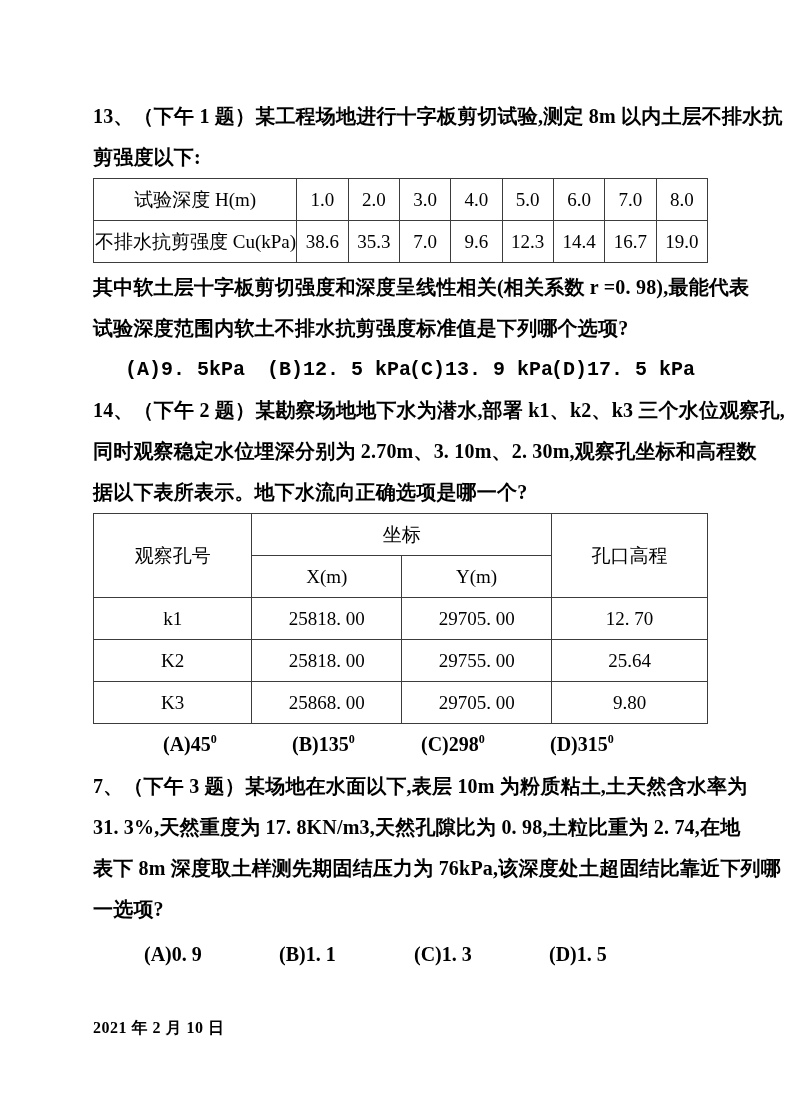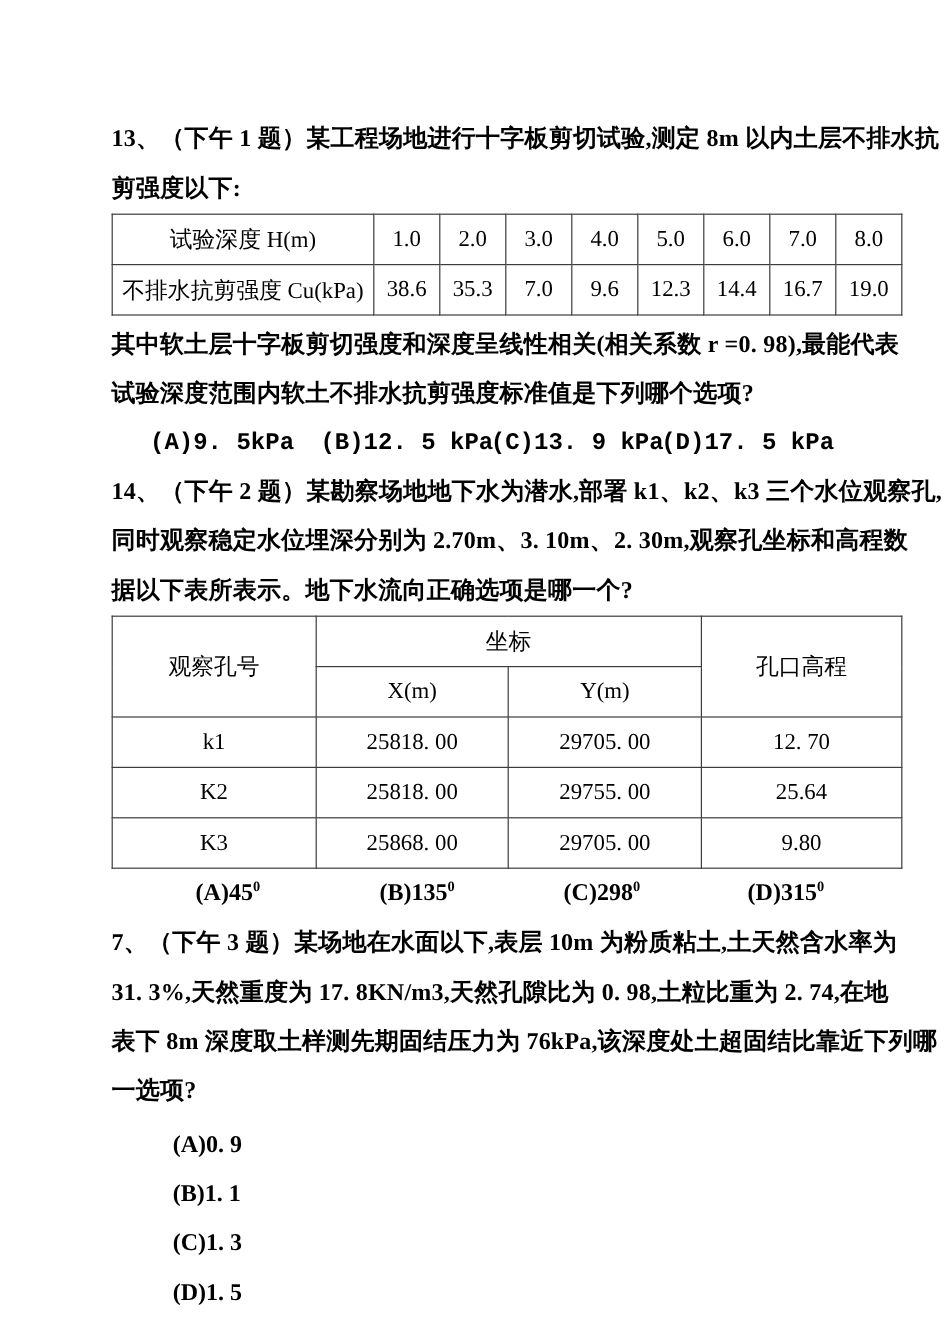--- a/index.html
+++ b/index.html
@@ -7,21 +7,21 @@
   body {
     width: 792px; height: 1120px;
     font-family: "Liberation Serif", "DejaVu Serif", serif;
     font-weight: 700;
     color: #000000;
   }
   .page {
     position: relative;
     width: 792px; height: 1120px;
     background: #ffffff;
-    padding: 96px 40px 0 93px;
+    padding: 96px 84px 0 93px;
     overflow: hidden;
   }
   .line {
     font-size: 20px;
     line-height: 41px;
     letter-spacing: 0.2px;
     white-space: nowrap;
   }
   table {
     width: 100%;
@@ -44,23 +44,23 @@
   .para2 { margin-top: 4px; }
   .options {
     display: flex;
     font-size: 20px;
     line-height: 41px;
     white-space: nowrap;
   }
   .options .opt { flex: 0 0 auto; }
   .opts-13 { padding-left: 32px; }
   .opts-13 .opt { width: 142px; font-family: Liberation Mono, monospace; }
-  .opts-14 { padding-left: 70px; justify-content: space-between; }
+  .opts-14 { padding-left: 70px; }
   .opts-14 .opt { width: 129px; }
-  .opts-15 { padding-left: 51px; margin-top: 4px; flex-direction: column; }
+  .opts-15 { padding-left: 51px; margin-top: 4px; }
   .opts-15 .opt { width: 135px; }
   sup { font-size: 12px; vertical-align: super; line-height: 0; }
   .footer {
     margin-top: 43px;
     text-align: left;
     font-size: 16px;
     line-height: 20px;
     letter-spacing: 0.5px;
   }
 </style>

